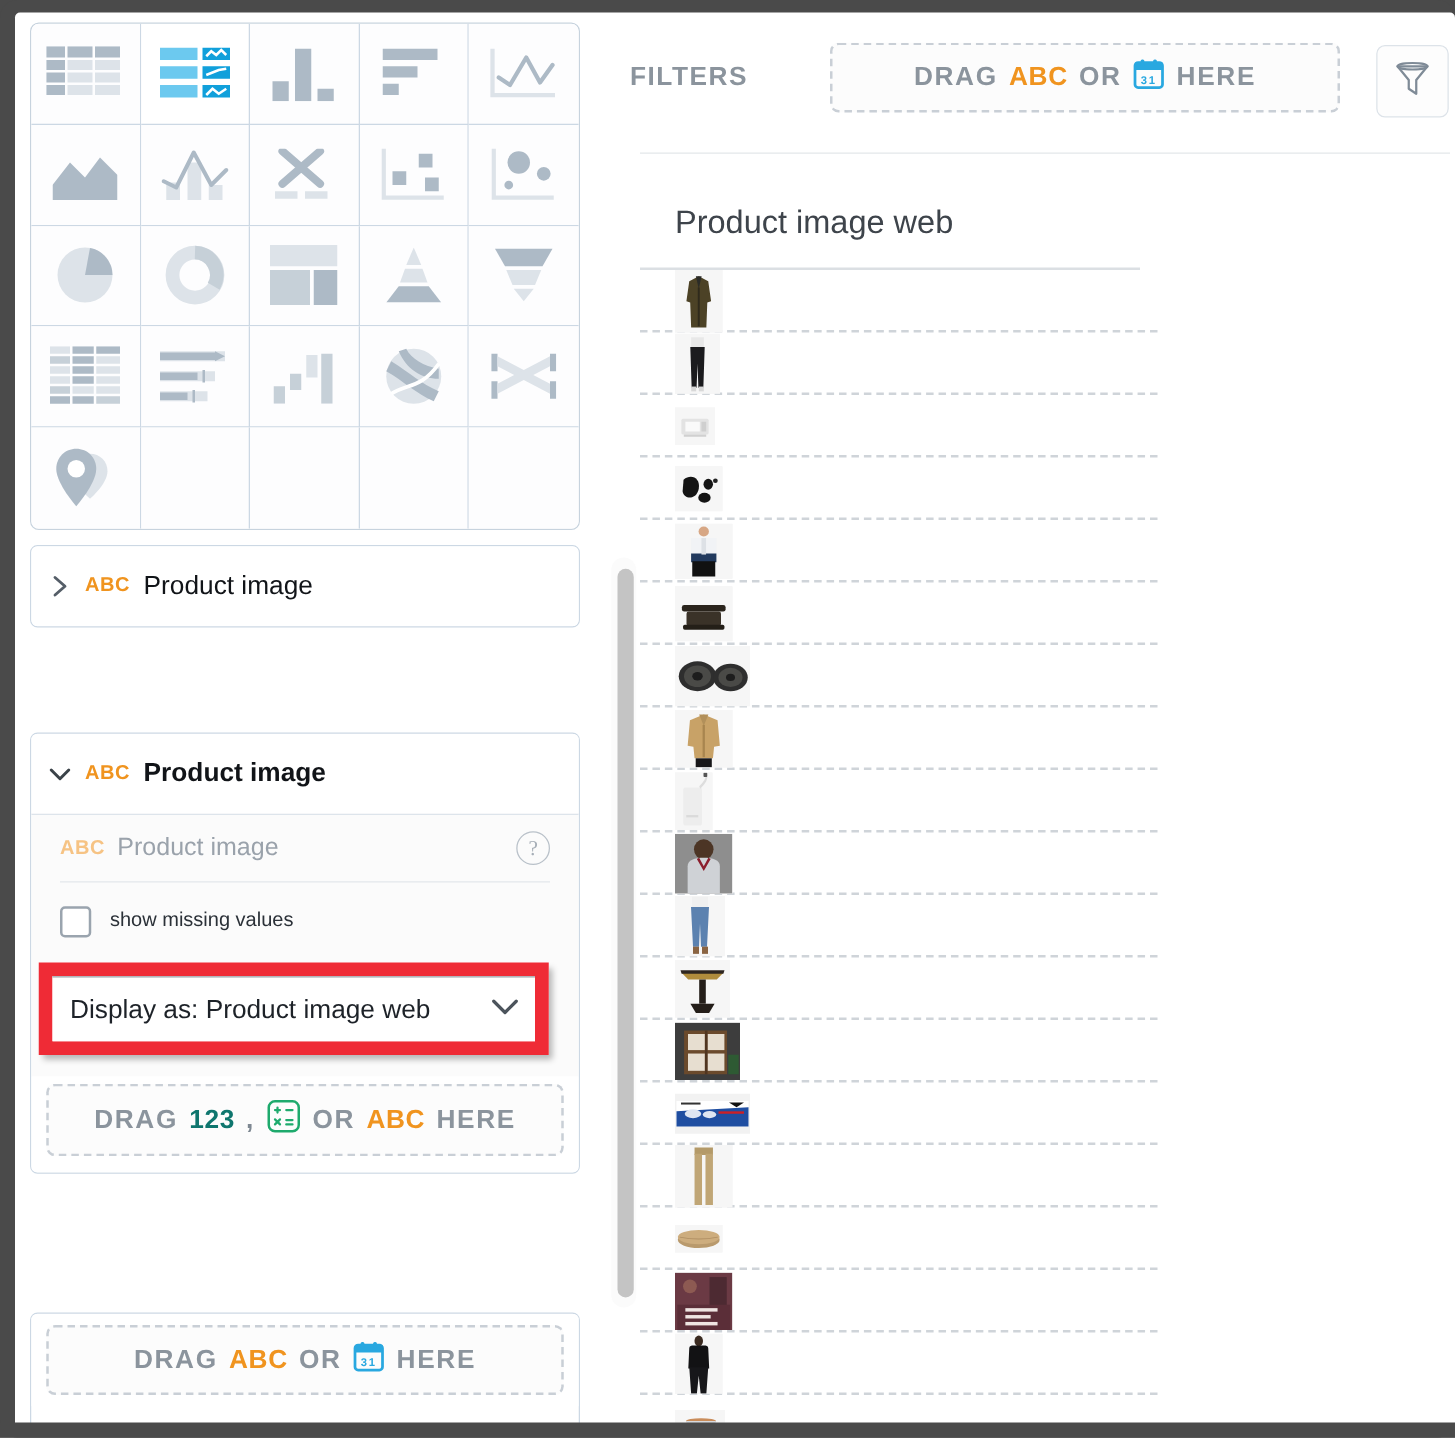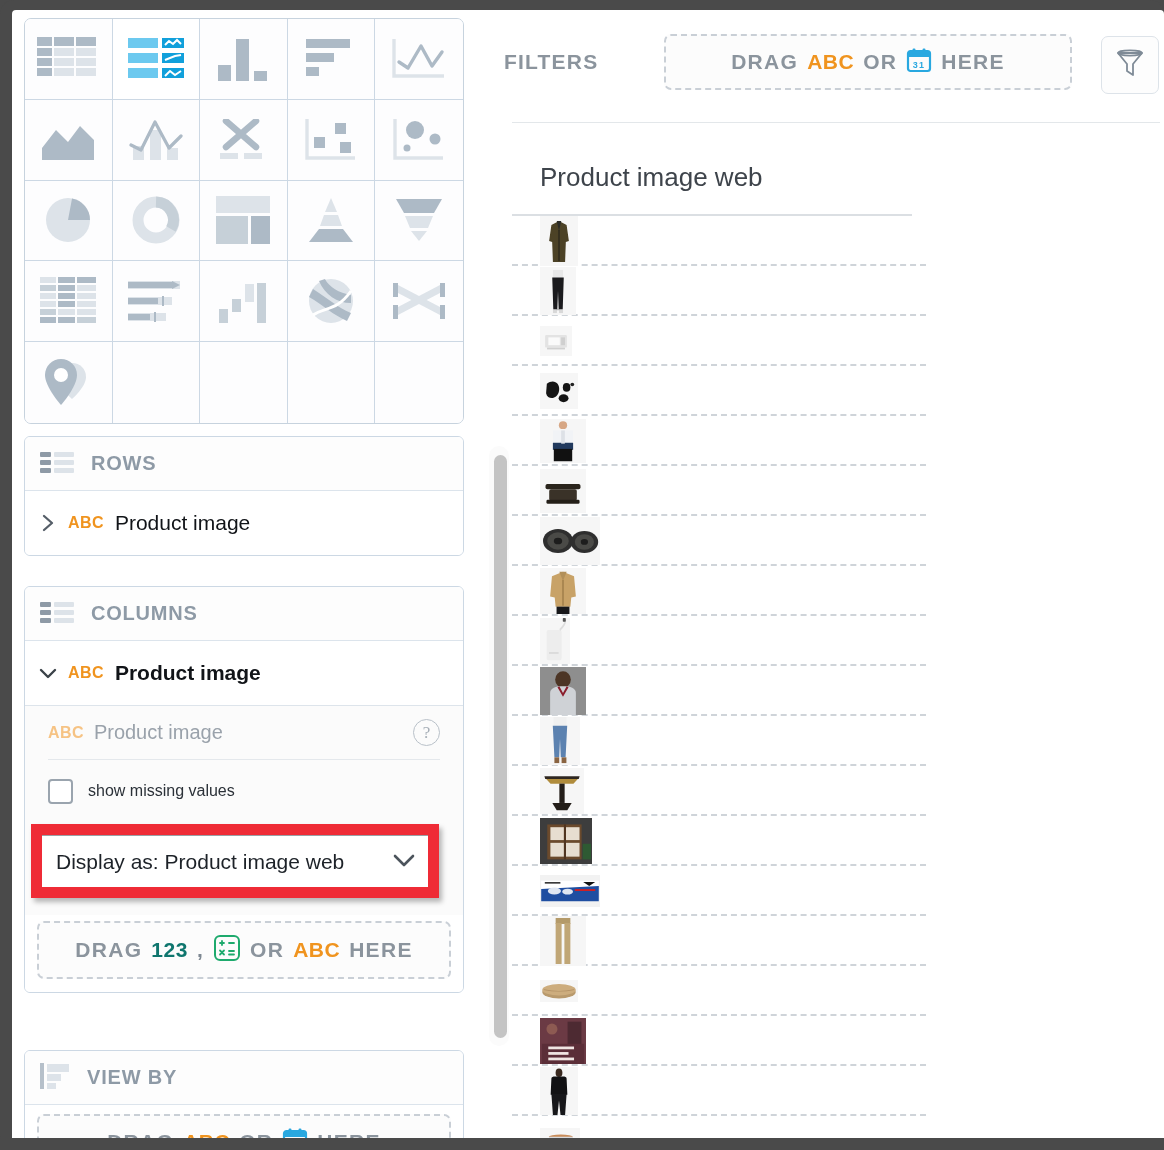--- a/index.html
+++ b/index.html
@@ -511,58 +511,32 @@
       <circle cx="17" cy="18" r="7" fill="#ffffff"></circle>
             </svg>
           </div>
           <div class="grid-cell"></div>
           <div class="grid-cell"></div>
           <div class="grid-cell"></div>
           <div class="grid-cell"></div>
         </div>
 
       <div class="shelf" style="top:418px;">
-        <div class="shelf-header">
-          <span>
-            <svg width="34" height="22" viewBox="0 0 34 22">
-              <rect x="0" y="1" width="11" height="5" rx="1" fill="#8e9aa6"></rect>
-              <rect x="14" y="1" width="20" height="5" rx="1" fill="#dde3e9"></rect>
-              <rect x="0" y="9" width="11" height="5" rx="1" fill="#8e9aa6"></rect>
-              <rect x="14" y="9" width="20" height="5" rx="1" fill="#dde3e9"></rect>
-              <rect x="0" y="17" width="11" height="5" rx="1" fill="#8e9aa6"></rect>
-              <rect x="14" y="17" width="20" height="5" rx="1" fill="#dde3e9"></rect>
-            </svg>
-          </span>
-          <span class="shelf-title">ROWS</span>
-        </div>
         <div class="shelf-row">
           <span class="chev">
             <svg width="13" height="18" viewBox="0 0 13 18">
                 <path d="M2 2 L10 9 L2 16" fill="none" stroke="#555e68" stroke-width="2.3" stroke-linecap="round" stroke-linejoin="round"></path>
               </svg>
           </span>
           <span class="abc-tag">ABC</span>
           <span class="field-name">Product image</span>
         </div>
       </div>
 
       <div class="shelf" style="top:568px;">
-        <div class="shelf-header">
-          <span>
-            <svg width="34" height="22" viewBox="0 0 34 22">
-              <rect x="0" y="1" width="11" height="5" rx="1" fill="#8e9aa6"></rect>
-              <rect x="14" y="1" width="20" height="5" rx="1" fill="#dde3e9"></rect>
-              <rect x="0" y="9" width="11" height="5" rx="1" fill="#8e9aa6"></rect>
-              <rect x="14" y="9" width="20" height="5" rx="1" fill="#dde3e9"></rect>
-              <rect x="0" y="17" width="11" height="5" rx="1" fill="#8e9aa6"></rect>
-              <rect x="14" y="17" width="20" height="5" rx="1" fill="#dde3e9"></rect>
-            </svg>
-          </span>
-          <span class="shelf-title">COLUMNS</span>
-        </div>
 
         <div class="shelf-row">
           <span class="chev">
             <svg width="18" height="13" viewBox="0 0 18 13">
                 <path d="M2 3 L9 10 L16 3" fill="none" stroke="#3b4349" stroke-width="2.4" stroke-linecap="round" stroke-linejoin="round"></path>
               </svg>
           </span>
           <span class="abc-tag">ABC</span>
           <span class="field-name bold">Product image</span>
         </div>
@@ -606,31 +580,20 @@
               </svg>
             </span>
             <span>OR</span>
             <span class="gabc">ABC</span>
             <span>HERE</span>
           </div>
         </div>
       </div>
 
       <div class="shelf" style="top:1032px; height:130px;">
-        <div class="shelf-header">
-          <span>
-            <svg width="30" height="30" viewBox="0 0 30 30">
-              <rect x="0" y="2" width="4" height="26" fill="#b6c0ca"></rect>
-              <rect x="7" y="3" width="22" height="8" fill="#dde3e9"></rect>
-              <rect x="7" y="13" width="14" height="7" fill="#dde3e9"></rect>
-              <rect x="7" y="22" width="9" height="6" fill="#dde3e9"></rect>
-            </svg>
-          </span>
-          <span class="shelf-title">VIEW BY</span>
-        </div>
         <div style="padding:9px 12px; background:#ffffff;">
           <div class="dropzone" style="height:56px;">
             <span>DRAG</span>
             <span class="gabc">ABC</span>
             <span>OR</span>
             <span>
               <svg width="26" height="26" viewBox="0 0 26 26">
                 <rect x="2" y="4" width="22" height="20" rx="2.5" fill="none" stroke="#29a8e0" stroke-width="2.2"></rect>
                 <rect x="2" y="4" width="22" height="6" fill="#29a8e0"></rect>
                 <rect x="6.5" y="1.5" width="3" height="5" rx="1.2" fill="#29a8e0"></rect>

